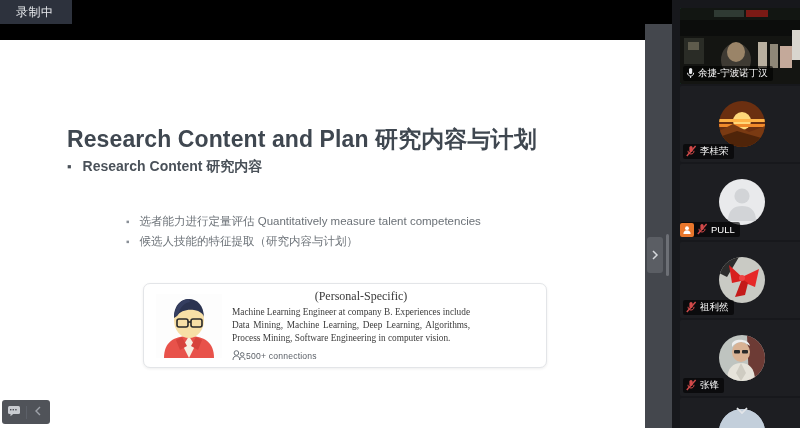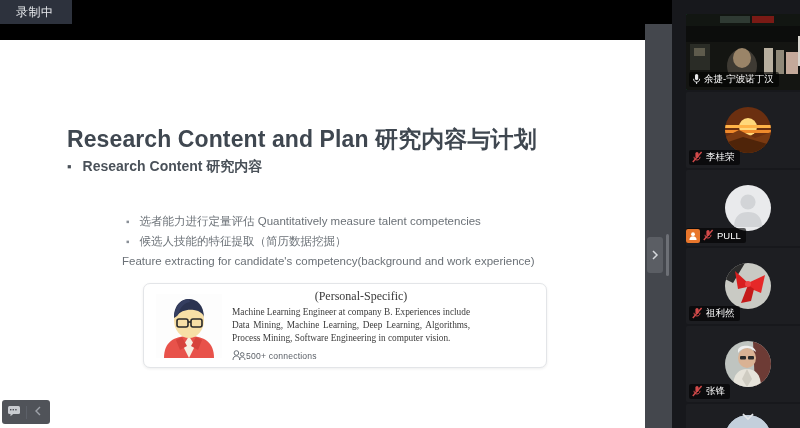--- a/index.html
+++ b/index.html
@@ -108,21 +108,21 @@
   }
   .ctrl-btn {
     width: 24px; height: 24px; display: flex;
     align-items: center; justify-content: center; cursor: pointer;
   }
   .ctrl-div { width: 1px; height: 13px; background: #5c6068; }
 
   
   .sidebar {
     position: absolute; left: 672px; top: 0; width: 128px; height: 428px;
-    background: #17181c; padding: 14px; display: flex; flex-direction: column;
+    background: #17181c; padding: 8px; display: flex; flex-direction: column;
     gap: 2px;
   }
   .tile {
     position: relative; width: 124px; height: 76px; flex: none;
     background: #1f2024; border-radius: 2px; overflow: hidden;
   }
   .tile.active { outline: 2px solid #1f9d55; outline-offset: -2px; }
   .tile-bg { position: absolute; inset: 0; }
   .av {
     position: absolute; left: 50%; top: 50%; transform: translate(-50%,-50%);
@@ -168,24 +168,23 @@
         </div>
 
 
         <div class="lvl3 a">
           <span class="dot">▪</span>
           <span>选者能力进行定量评估 Quantitatively measure talent competencies</span>
         </div>
 
         <div class="lvl3 b">
           <span class="dot">▪</span>
-          <span>候选人技能的特征提取（简历数据挖掘）</span>
+          <span>候选人技能的特征提取（研究内容与计划）</span>
         </div>
 
-        <div class="lvl3-note">Feature extracting for candidate's competency(background and work experience)</div>
 
         <div class="card">
           <div class="card-avatar">
             <svg width="66" height="64" viewBox="0 0 66 64">
               <rect x="0" y="0" width="66" height="64" fill="#fdfdfd"></rect>
               <path d="M8 64 C8 48 18 42 33 42 C48 42 58 48 58 64 Z" fill="#e8524a"></path>
               <path d="M33 42 L27 52 L33 64 L39 52 Z" fill="#f6efe2"></path>
               <path d="M20 46 L26 43 L31 52 L24 56 Z" fill="#d6433c"></path>
               <path d="M46 46 L40 43 L35 52 L42 56 Z" fill="#d6433c"></path>
               <ellipse cx="33" cy="26" rx="15" ry="18" fill="#f7dfa6"></ellipse>

